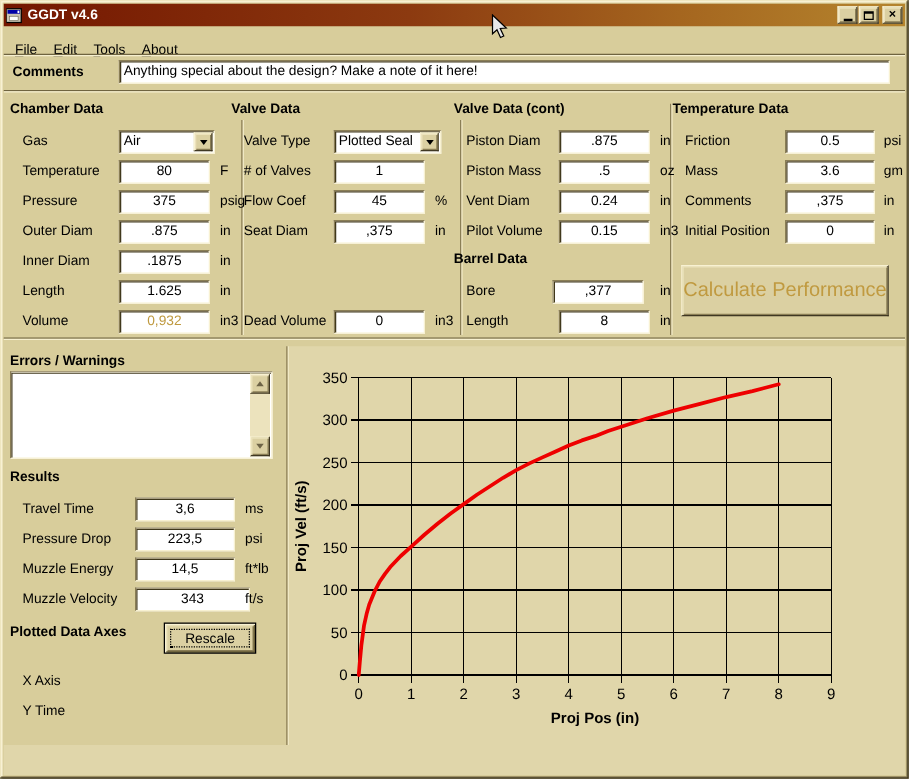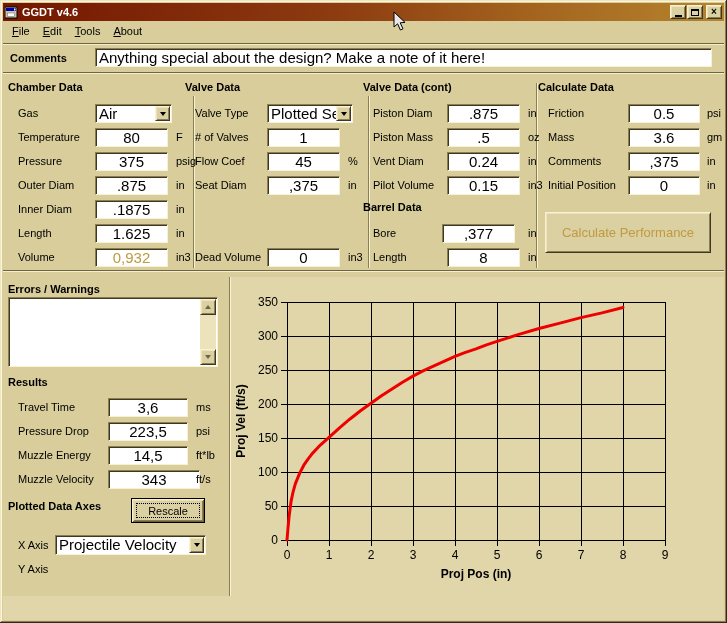--- a/index.html
+++ b/index.html
@@ -23,52 +23,52 @@
     width:16px; height:14px; margin-left:1px; background:#dbd0a2;
     border:1px solid; border-color:#f8f1d2 #3f3722 #3f3722 #f8f1d2;
     box-shadow: inset 1px 1px 0 #ece2bc, inset -1px -1px 0 #8a7e55;
     display:flex; align-items:center; justify-content:center;
     font-size:10px; font-weight:bold; line-height:1; padding:0; cursor:default;
   }
   .glyph-min { width:7px; height:2px; background:#000; margin-top:7px; }
   .glyph-max { width:8px; height:7px; border:1px solid #000; border-top-width:2px; }
   .close-gap { width:2px; }
   
-  .menubar { position:absolute; left:3px; top:22px; right:3px; height:36px; display:flex; padding-left:4px; }
+  .menubar { position:absolute; left:3px; top:22px; right:3px; height:36px; display:flex; align-items:center; padding-left:4px; }
   .menu-item { padding:3px 8px 3px 5px; }
   .menusep { position:absolute; left:3px; top:43px; right:3px; height:2px; border-top:1px solid #6f6440; border-bottom:1px solid #f6efcf; }
   
   .bold { font-weight:bold; }
   .flabel { position:absolute; white-space:nowrap; }
   .unit { position:absolute; white-space:nowrap; }
   .tfield {
     position:absolute; height:19px; background:#fff;
     border:1px solid; border-color:#8a7e55 #f8f1d2 #f8f1d2 #8a7e55;
     box-shadow: inset 1px 1px 0 #40381c;
-    text-align:center; line-height:17px; font-size:15px; white-space:nowrap; overflow:hidden;
+    text-align:center; line-height:17px; font-size:11px; white-space:nowrap; overflow:hidden;
   }
   .tfield.left { text-align:left; padding-left:3px; }
   .ro { color:#bf993f; }
   .combo { text-align:left; padding-left:3px; padding-right:17px; }
   .combo-btn {
     position:absolute; top:1px; right:1px; bottom:1px; width:15px; background:#dbd0a2;
     border:1px solid; border-color:#f8f1d2 #3f3722 #3f3722 #f8f1d2;
     box-shadow: inset 1px 1px 0 #ece2bc, inset -1px -1px 0 #8a7e55;
     display:flex; align-items:center; justify-content:center;
   }
   .tri-down { width:0; height:0; border-left:3px solid transparent; border-right:3px solid transparent; border-top:4px solid #000; }
   .vline { position:absolute; width:2px; border-left:1px solid #8a7e55; border-right:1px solid #f8f1d2; }
   .hline { position:absolute; height:2px; border-top:1px solid #6f6440; border-bottom:1px solid #f6efcf; }
   .btn-raised {
     position:absolute; background:#dbd0a2;
     border:1px solid; border-color:#f8f1d2 #3f3722 #3f3722 #f8f1d2;
     box-shadow: inset 1px 1px 0 #ece2bc, inset -1px -1px 0 #8a7e55;
     display:flex; align-items:center; justify-content:center; font-size:11px; cursor:default;
   }
-  .calc-btn { font-size:13px; color:#c09a40; }
+  .calc-btn { font-size:16px; color:#c09a40; }
   .rescale {
     position:absolute; background:#dbd0a2; border:1px solid #000;
     box-shadow: inset 1px 1px 0 #f8f1d2, inset -1px -1px 0 #6b6039,
                 inset 2px 2px 0 #e8deb5, inset -2px -2px 0 #8a7e55;
     display:flex; align-items:center; justify-content:center; font-size:11px; cursor:default;
   }
   .focus-rect { position:absolute; left:4px; top:4px; right:4px; bottom:4px; border:1px dotted #000; }
   
   .errbox {
     position:absolute; background:#fff;
@@ -192,21 +192,21 @@
   <span class="unit" style="left:528px; top:179px;">in3</span>
 
   <span class="flabel bold" style="left:363px; top:201px;">Barrel Data</span>
   <span class="flabel" style="left:373px; top:227px;">Bore</span>
   <div class="tfield" style="left:442px; top:224px; width:73px;">,377</div>
   <span class="unit" style="left:528px; top:227px;">in</span>
   <span class="flabel" style="left:373px; top:251px;">Length</span>
   <div class="tfield" style="left:447px; top:248px; width:73px;">8</div>
   <span class="unit" style="left:528px; top:251px;">in</span>
 
-  <span class="flabel bold" style="left:538px; top:81px;">Calculate Data</span>
+  <span class="flabel bold" style="left:538px; top:81px;">Temperature Data</span>
   <span class="flabel" style="left:548px; top:107px;">Friction</span>
   <div class="tfield" style="left:628px; top:104px; width:72px;">0.5</div>
   <span class="unit" style="left:707px; top:107px;">psi</span>
   <span class="flabel" style="left:548px; top:131px;">Mass</span>
   <div class="tfield" style="left:628px; top:128px; width:72px;">3.6</div>
   <span class="unit" style="left:707px; top:131px;">gm</span>
   <span class="flabel" style="left:548px; top:155px;">Comments</span>
   <div class="tfield" style="left:628px; top:152px; width:72px;">,375</div>
   <span class="unit" style="left:707px; top:155px;">in</span>
   <span class="flabel" style="left:548px; top:179px;">Initial Position</span>
@@ -239,27 +239,21 @@
   <span class="flabel" style="left:18px; top:473px;">Muzzle Velocity</span>
   <div class="tfield" style="left:108px; top:470px; width:92px;">343</div>
   <span class="unit" style="left:196px; top:473px;">ft/s</span>
 
   <span class="flabel bold" style="left:8px; top:500px;">Plotted Data Axes</span>
   <button class="rescale" style="left:131px; top:498px; width:74px; height:25px;">
     <span>Rescale</span>
     <span class="focus-rect"></span>
   </button>
   <span class="flabel" style="left:18px; top:539px;">X Axis</span>
-  <div class="tfield combo" style="left:55px; top:535px; width:151px; height:20px;">
-    <span>Projectile Velocity</span>
-    <span class="combo-btn">
-        <span class="tri-down"></span>
-      </span>
-  </div>
-  <span class="flabel" style="left:18px; top:563px;">Y Axis</span>
+  <span class="flabel" style="left:18px; top:563px;">Y Time</span>
 
   <div class="lightpanel" style="left:231px; top:277px; width:493px; height:343px;"></div>
   <div class="lightpanel" style="left:3px; top:596px; width:721px; height:24px;"></div>
   <div class="vline" style="left:229px; top:277px; height:319px;"></div>
   <svg id="chart-svg" style="position:absolute; left:231px; top:285px;" width="493" height="333">
       <line x1="56" y1="17" x2="56" y2="255" stroke="#000" stroke-width="1" shape-rendering="crispEdges"></line>
       <line x1="56" y1="255" x2="56" y2="261" stroke="#000" stroke-width="1" shape-rendering="crispEdges"></line>
       <text x="56" y="274" text-anchor="middle" font-size="12" fill="#000">0</text>
       <line x1="98" y1="17" x2="98" y2="255" stroke="#000" stroke-width="1" shape-rendering="crispEdges"></line>
       <line x1="98" y1="255" x2="98" y2="261" stroke="#000" stroke-width="1" shape-rendering="crispEdges"></line>

